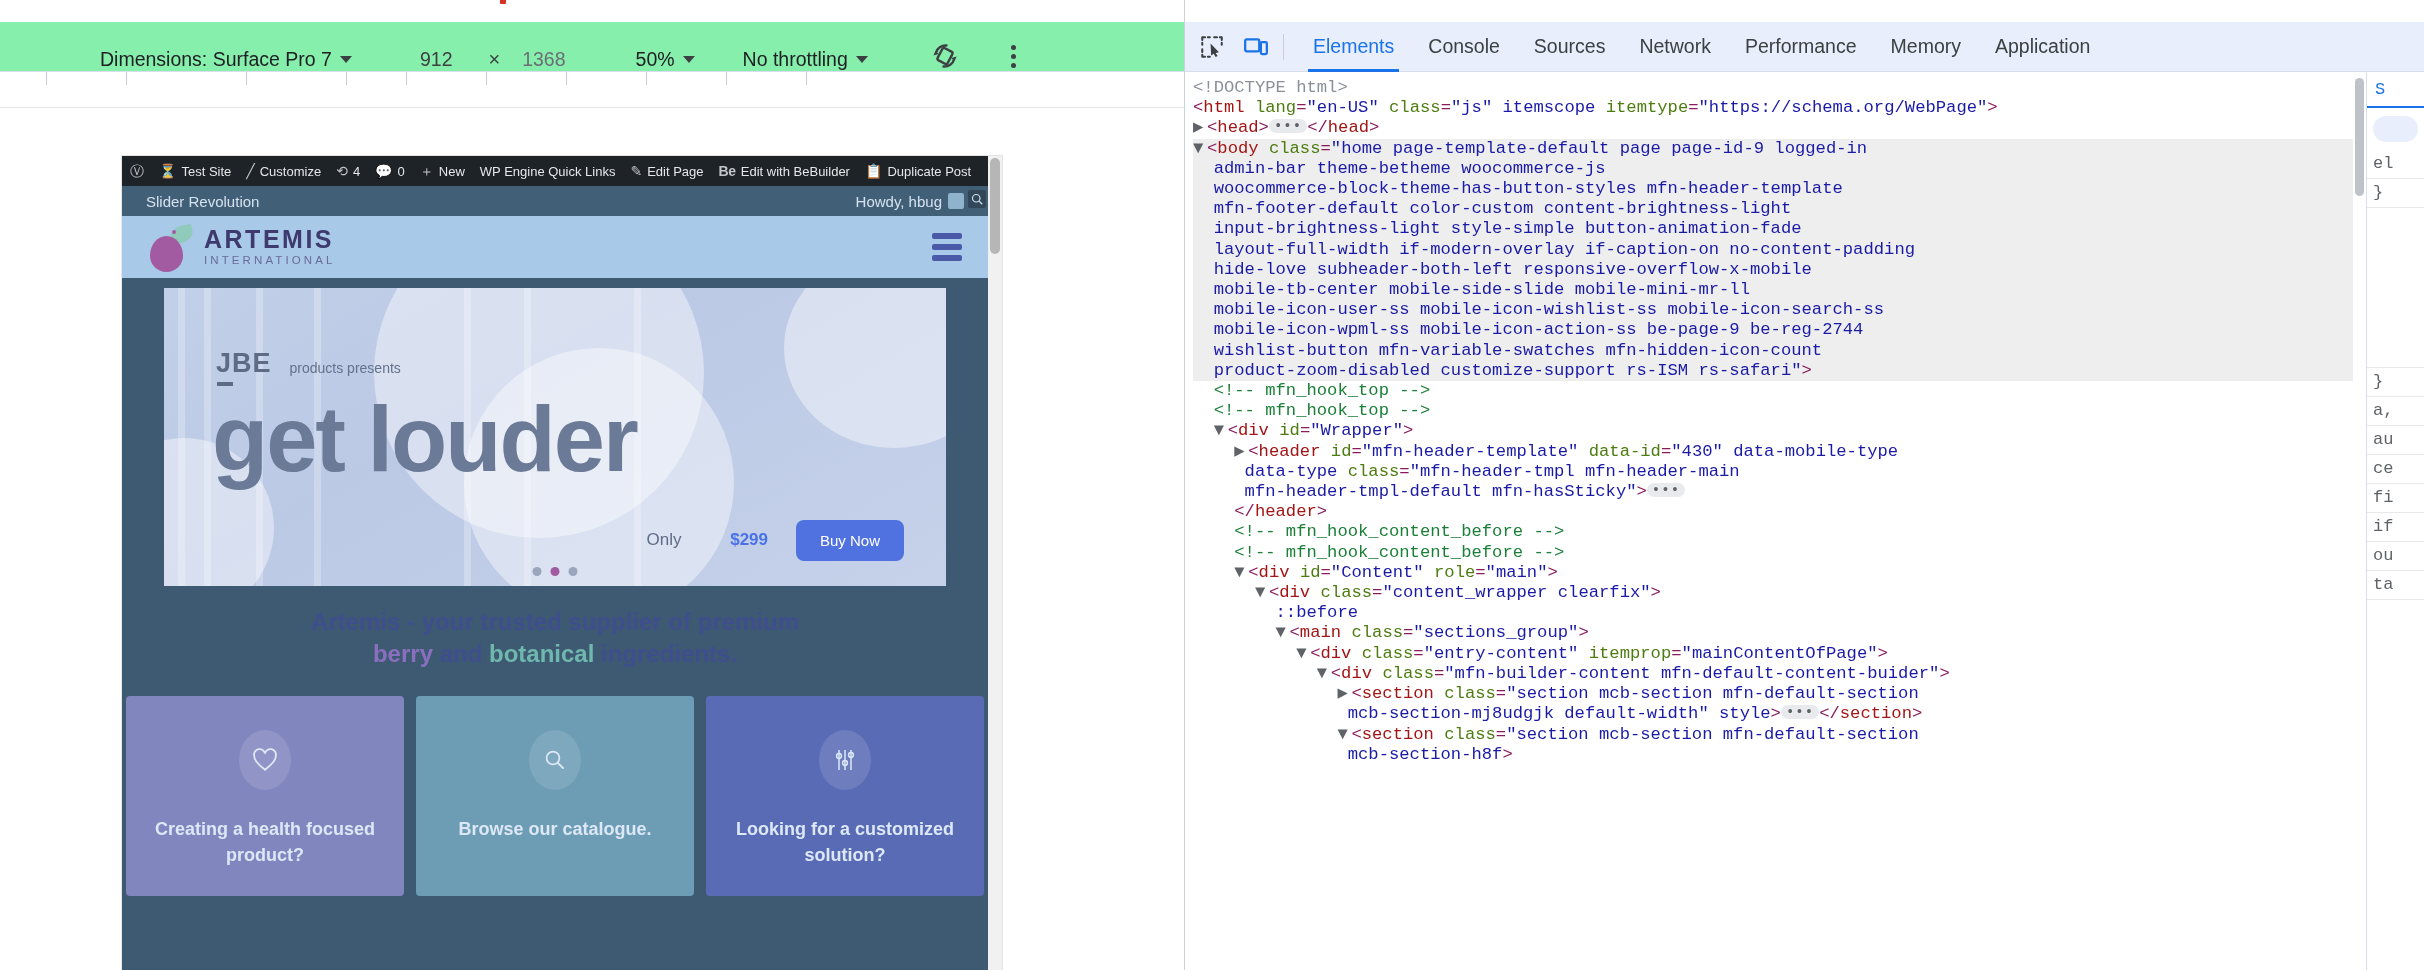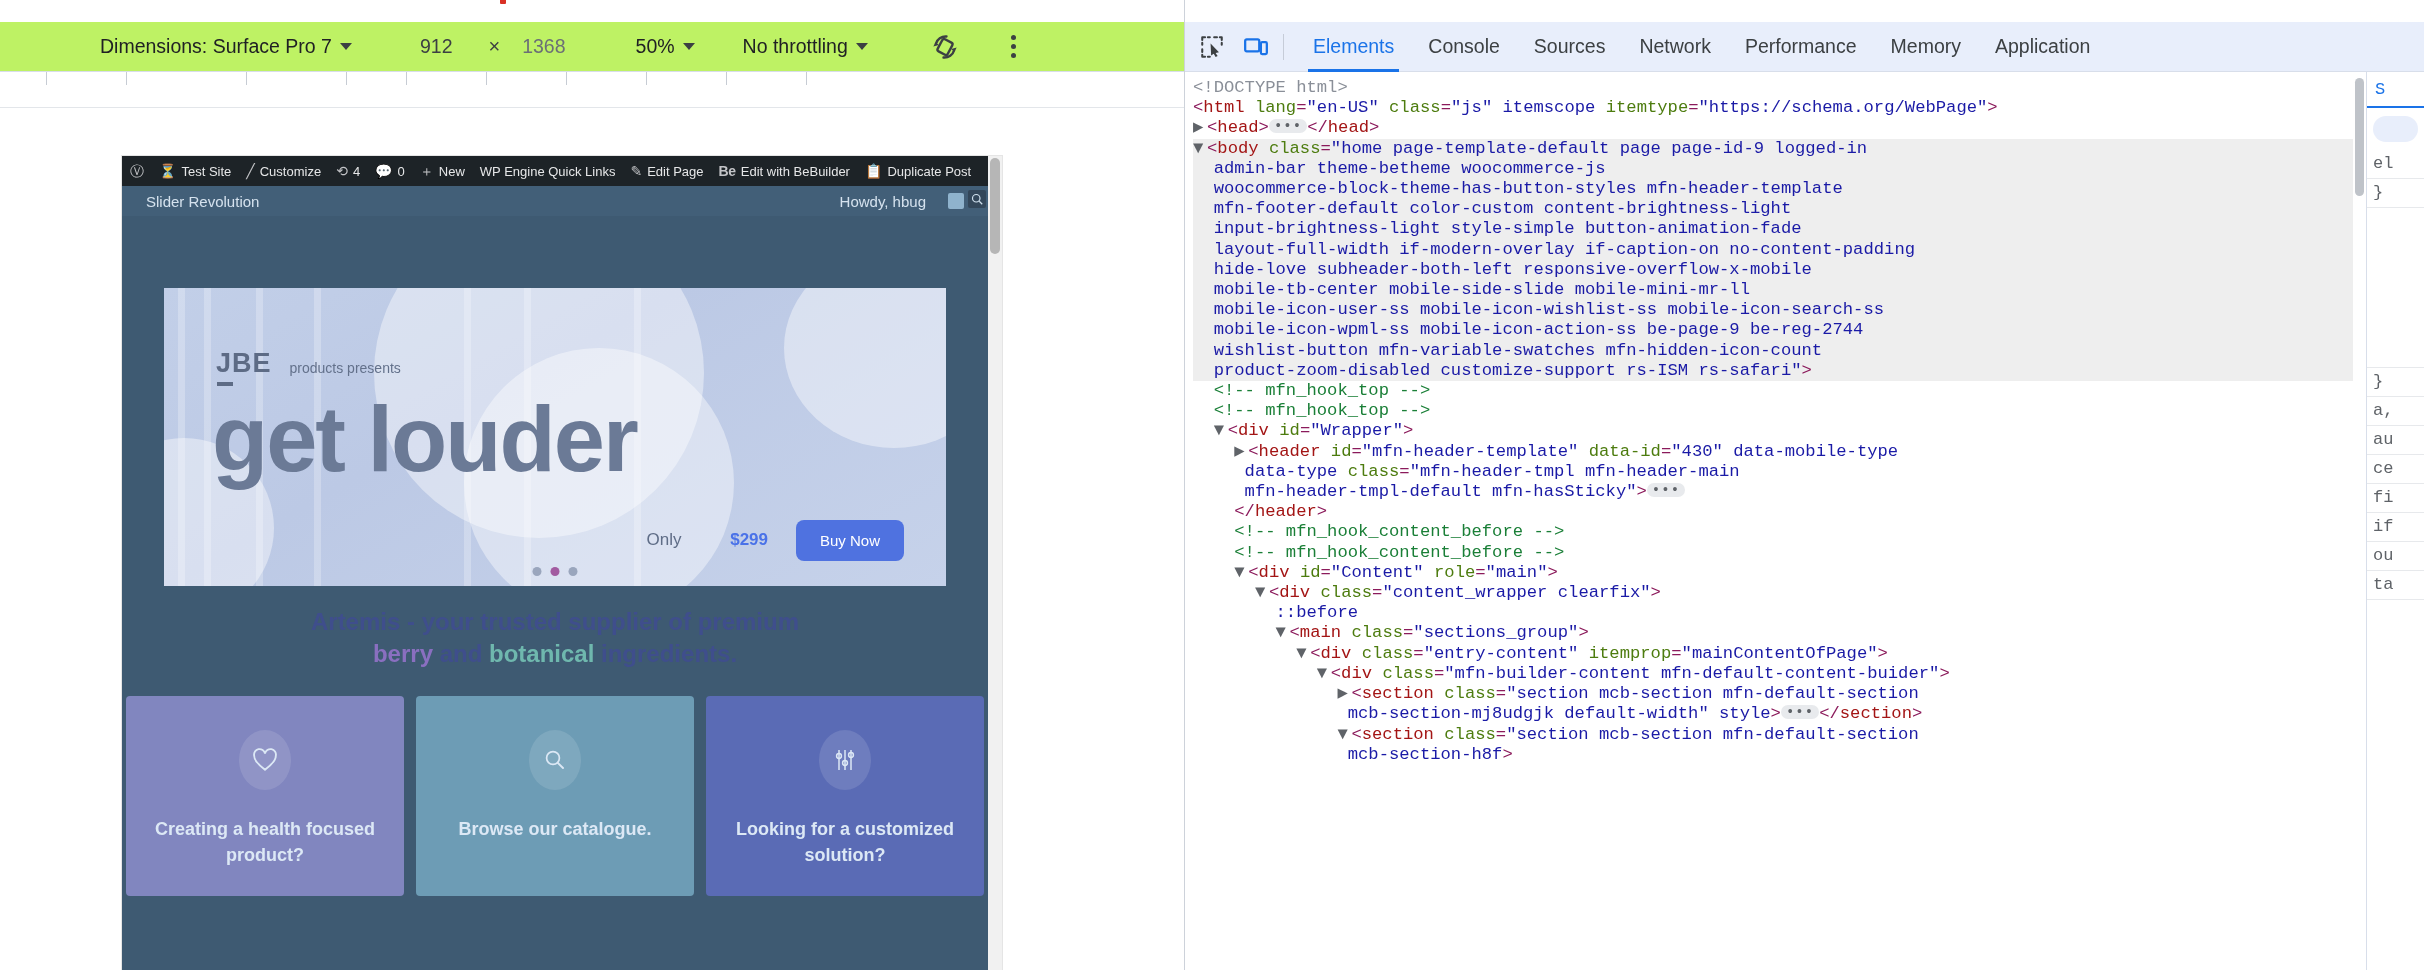--- a/index.html
+++ b/index.html
@@ -23,23 +23,23 @@
     position:absolute; left:0; top:0; width:1184px; height:22px;
     background:#ffffff;
   }
   .dev-topstrip .redtick {
     position:absolute; left:500px; top:-6px; width:6px; height:10px;
     background:#d93025; border-radius:1px;
   }
 
   .device-toolbar {
     position:absolute; left:0; top:22px; width:1184px; height:50px;
-    background:#bef264;
+    background:#86efac;
     border-bottom:1px solid #d8deea;
-    display:flex; align-items:center;
+    display:flex; align-items:flex-end;
     font-size:19.5px; color:#202124;
   }
   .dt-item { display:flex; align-items:center; white-space:nowrap; }
   .dt-dims { margin-left:100px; color:#202124; }
   .caret {
     display:inline-block; width:0; height:0; margin-left:8px;
     border-left:6px solid transparent; border-right:6px solid transparent;
     border-top:7px solid #3c4043;
   }
   .dt-w { margin-left:68px; color:#3c4043; }
@@ -94,21 +94,21 @@
   .wp-gly { color:#c3c4c7; font-size:14px; line-height:1; }
   .wp-be { font-weight:bold; letter-spacing:-.3px; }
 
   
   .sr-strip {
     position:absolute; left:0; top:30px; width:866px; height:30px;
     background:rgba(70,100,125,.55);
     display:flex; align-items:center; justify-content:space-between;
     padding:0 24px; font-size:15px; color:#d5e2ee;
   }
-  .sr-right { display:flex; align-items:center; gap:22px; }
+  .sr-right { display:flex; align-items:center; gap:6px; }
   .sr-avatar { width:16px; height:16px; background:#8fb3cd; border-radius:2px; }
   .sr-search { width:18px; height:18px; border-radius:2px; background:#33475a;
     display:flex; align-items:center; justify-content:center; }
 
   
   .site-header {
     position:absolute; left:0; top:60px; width:866px; height:62px;
     background:#a9c9e8;
     display:flex; align-items:center; justify-content:space-between;
     padding:0 26px;
@@ -379,20 +379,38 @@
         <span class="sr-avatar"></span>
       </span>
     </div>
     <div class="sr-search" style="position:absolute; right:16px; top:34px;">
       <svg width="12" height="12" viewBox="0 0 16 16">
         <circle cx="7" cy="7" r="5" fill="none" stroke="#cfe0ee" stroke-width="1.6"></circle>
         <line x1="11" y1="11" x2="15" y2="15" stroke="#cfe0ee" stroke-width="1.6"></line>
       </svg>
     </div>
 
+    <div class="site-header">
+      <div class="logo-wrap">
+        <div class="logo-mark">
+          <div class="leaf"></div>
+          <div class="berry"></div>
+          <div class="leafdot"></div>
+        </div>
+        <div class="logo-text">
+          <div class="logo-main">ARTEMIS</div>
+          <div class="logo-sub">INTERNATIONAL</div>
+        </div>
+      </div>
+      <div class="burger">
+          <i></i>
+          <i></i>
+          <i></i>
+        </div>
+    </div>
 
     <div class="hero">
       <div class="hp-shape hp1"></div>
       <div class="hp-shape hp2"></div>
       <div class="hp-shape hp3"></div>
       <div class="hp-shape hp4"></div>
       <div class="hband" style="left:14px"></div>
       <div class="hband" style="left:40px"></div>
       <div class="hband" style="left:92px"></div>
       <div class="hband" style="left:150px"></div>

